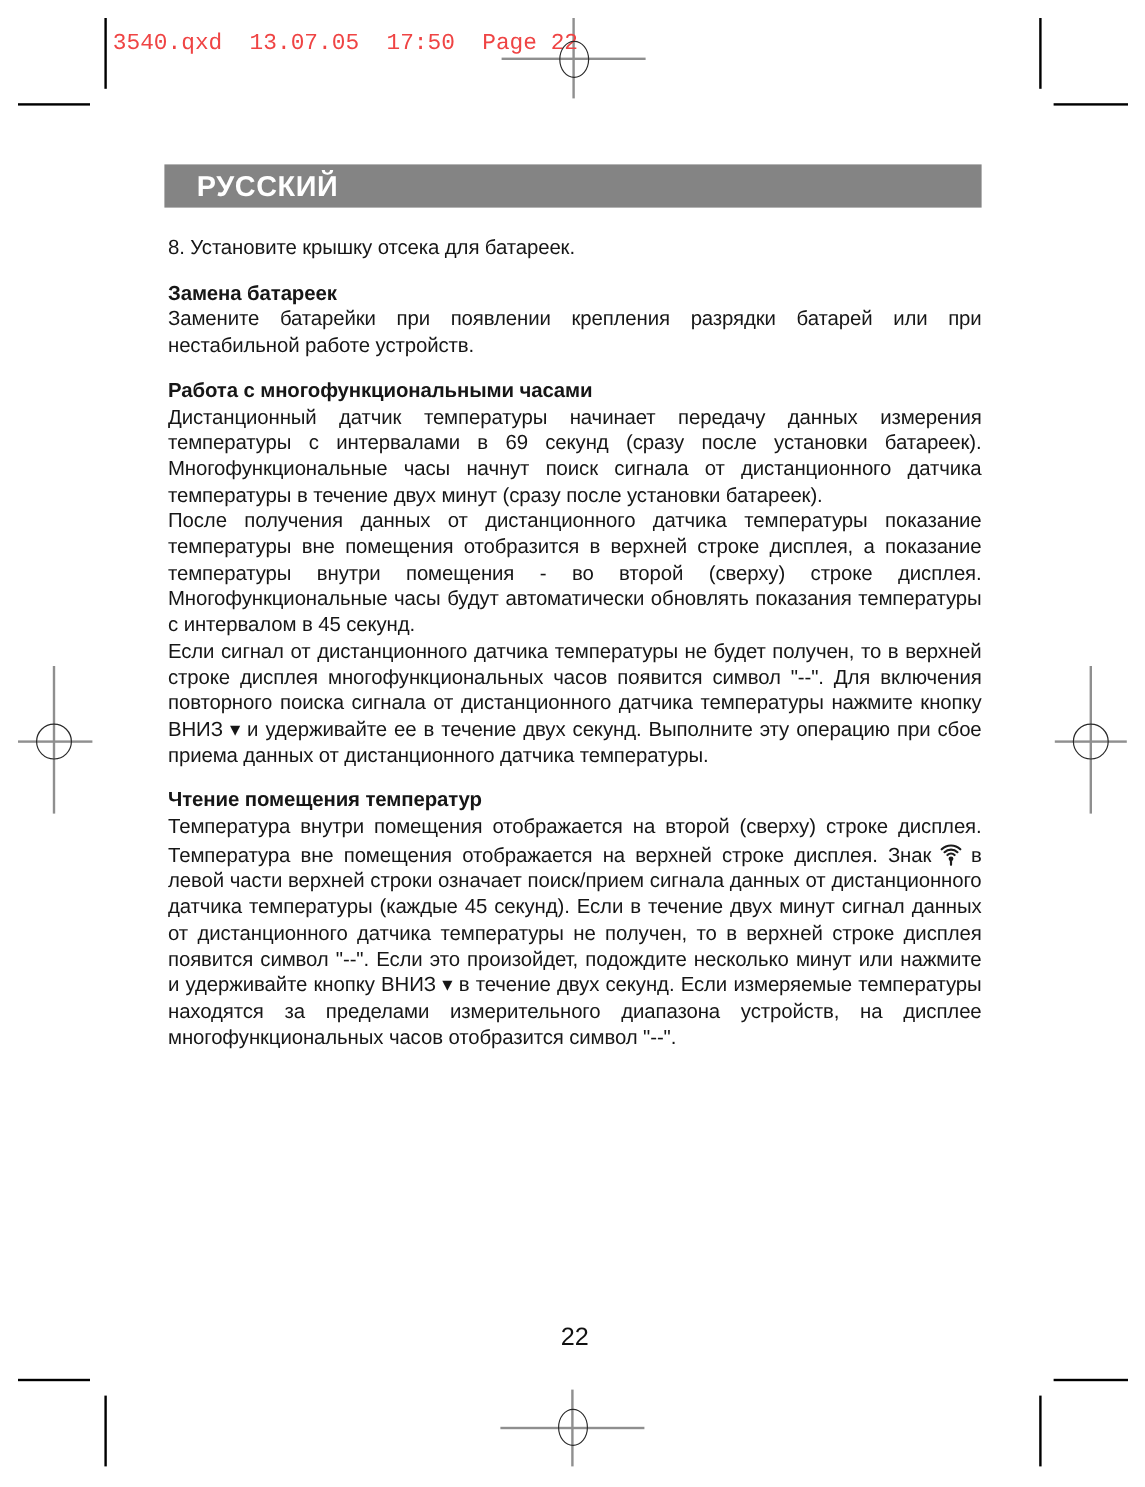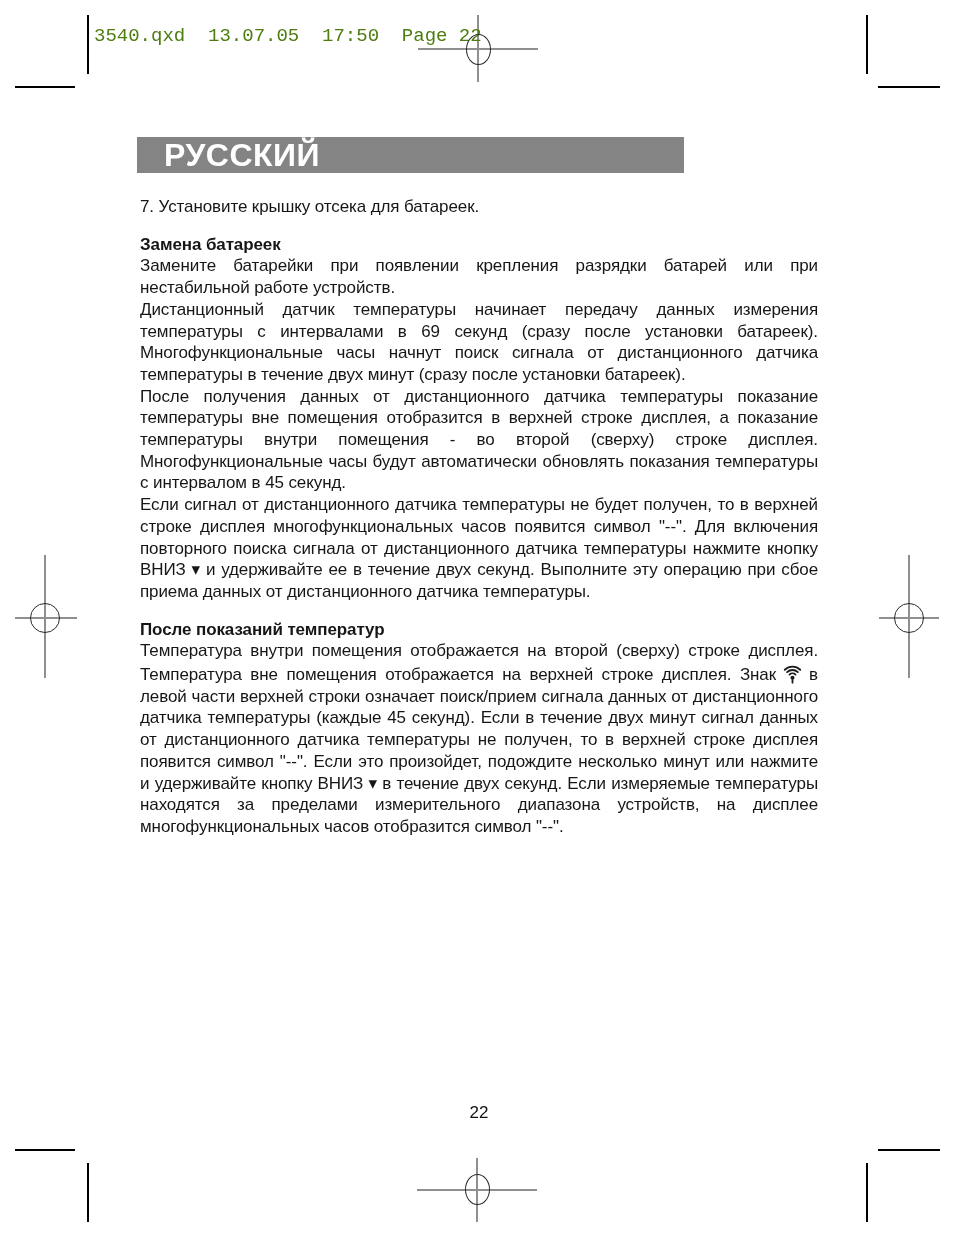--- a/index.html
+++ b/index.html
@@ -5,54 +5,54 @@
   * { margin:0; padding:0; box-sizing:border-box; }
   html,body { background:#ffffff; }
   body {
     width:954px; height:1239px; position:relative; overflow:hidden;
     font-family:"Liberation Sans", sans-serif; color:#161616;
   }
   
   .slug {
     position:absolute; left:94px; top:25px;
     font-family:"Liberation Mono","DejaVu Sans Mono", monospace;
-    font-size:19px; color:#4d7c0f; white-space:pre; z-index:2;
+    font-size:19px; color:#ef4444; white-space:pre; z-index:2;
   }
   
   .crop { position:absolute; background:#000; }
   
   .regline { position:absolute; background:#8f8f8f; }
   .regcircle {
     position:absolute; border:1.6px solid #2a2a2a; border-radius:50%;
     background:transparent; z-index:3;
   }
   
   .banner {
-    position:absolute; left:137px; top:137px; width:547px; height:36px;
-    background:#848484; color:#ffffff; font-weight:bold; font-size:32px;
+    position:absolute; left:137px; top:137px; width:681px; height:36px;
+    background:#848484; color:#ffffff; font-weight:bold; font-size:24px;
     line-height:37px; padding-left:27px; letter-spacing:0.5px; z-index:1;
   }
   
   .content {
     position:absolute; left:140px; top:196px; width:678px;
     font-size:17px; line-height:21.7px; text-align:justify;
     letter-spacing:-0.1px;
   }
   .content p { margin:0; }
   .content h2 { font-size:17px; font-weight:bold; line-height:21.7px; text-align:left;margin-top:16px; }
   .h-first { margin-top:22px; }
   .h-sec   { margin-top:19px; }
   .p-gap   { margin-top:16px; }
   .signal-icon-svg {
     display:inline-block; width:25px; height:23px;
     vertical-align:-5px; margin:0 4px;
   }
   .pageno {
     position:absolute; left:140px; top:1103px; width:678px;
-    text-align:center; font-size:17px; color:#111;
+    text-align:center; font-size:21px; color:#111;
   }
 </style>
 </head>
 <body>
 
 <div class="slug">3540.qxd  13.07.05  17:50  Page 22</div>
 
 <div class="crop" style="left:87px;  top:15px;   width:2px;  height:59px;"></div>
 <div class="crop" style="left:15px;  top:86px;   width:60px; height:2px;"></div>
 <div class="crop" style="left:866px; top:15px;   width:2px;  height:59px;"></div>
@@ -77,31 +77,32 @@
 <div class="regline" style="left:476px; top:1158px; width:2px;   height:64px;"></div>
 <div class="regline" style="left:417px; top:1189px; width:120px; height:2px;"></div>
 <div class="regcircle" style="left:465px; top:1174px; width:25px;  height:31px;"></div>
 
 <div class="banner" style="background: rgb(132, 132, 132);">
   <span>РУССКИЙ</span>
 </div>
 
 <div class="content">
 
-  <p>7. Установите крышку отсека для батареек.</p>
+  <p>8. Установите крышку отсека для батареек.</p>
 
   <h2 class="h-first">Замена батареек</h2>
   <p>Замените батарейки при появлении крепления разрядки батарей или при нестабильной работе устройств.</p>
 
 
+  <h2 class="h-sec">Работа с многофункциональными часами</h2>
   <p>Дистанционный датчик температуры начинает передачу данных измерения температуры с интервалами в 69 секунд (сразу после установки батареек). Многофункциональные часы начнут поиск сигнала от дистанционного датчика температуры в течение двух минут (сразу после установки батареек).</p>
   <p>После получения данных от дистанционного датчика температуры показание температуры вне помещения отобразится в верхней строке дисплея, а показание температуры внутри помещения - во второй (сверху) строке дисплея. Многофункциональные часы будут автоматически обновлять показания температуры с интервалом в 45 секунд.</p>
   <p class="p-gap">Если сигнал от дистанционного датчика температуры не будет получен, то в верхней строке дисплея многофункциональных часов появится символ "--". Для включения повторного поиска сигнала от дистанционного датчика температуры нажмите кнопку ВНИЗ ▾  и удерживайте ее в течение двух секунд. Выполните эту операцию при сбое приема данных от дистанционного датчика температуры.</p>
 
-  <h2 class="h-sec">После показаний температур</h2>
+  <h2 class="h-sec">Чтение помещения температур</h2>
   <p><span>Температура внутри помещения отображается на второй (сверху) строке дисплея. Температура вне помещения отображается на верхней строке дисплея. Знак</span><svg class="signal-icon-svg" viewBox="0 0 26 24" aria-hidden="true">
         <g fill="none" stroke="#1c1c1c" stroke-width="1.9" stroke-linecap="round">
           <path d="M 4.9 8.1 A 11.5 11.5 0 0 1 21.1 8.1"></path>
           <path d="M 7.4 10.6 A 8 8 0 0 1 18.6 10.6"></path>
           <path d="M 9.9 13.1 A 4.4 4.4 0 0 1 16.1 13.1"></path>
           <line x1="13" y1="18.7" x2="13" y2="21.6"></line>
         </g>
         <circle cx="13" cy="16.4" r="2.1" fill="#1c1c1c"></circle>
       </svg><span>в левой части верхней строки означает поиск/прием сигнала данных от дистанционного датчика температуры (каждые 45 секунд). Если в течение двух минут сигнал данных от дистанционного датчика температуры не получен, то в верхней строке дисплея появится символ "--". Если это произойдет, подождите несколько минут или нажмите и удерживайте кнопку ВНИЗ ▾  в течение двух секунд. Если измеряемые температуры находятся за пределами измерительного диапазона устройств, на дисплее многофункциональных часов отобразится символ "--".</span></p>
 

